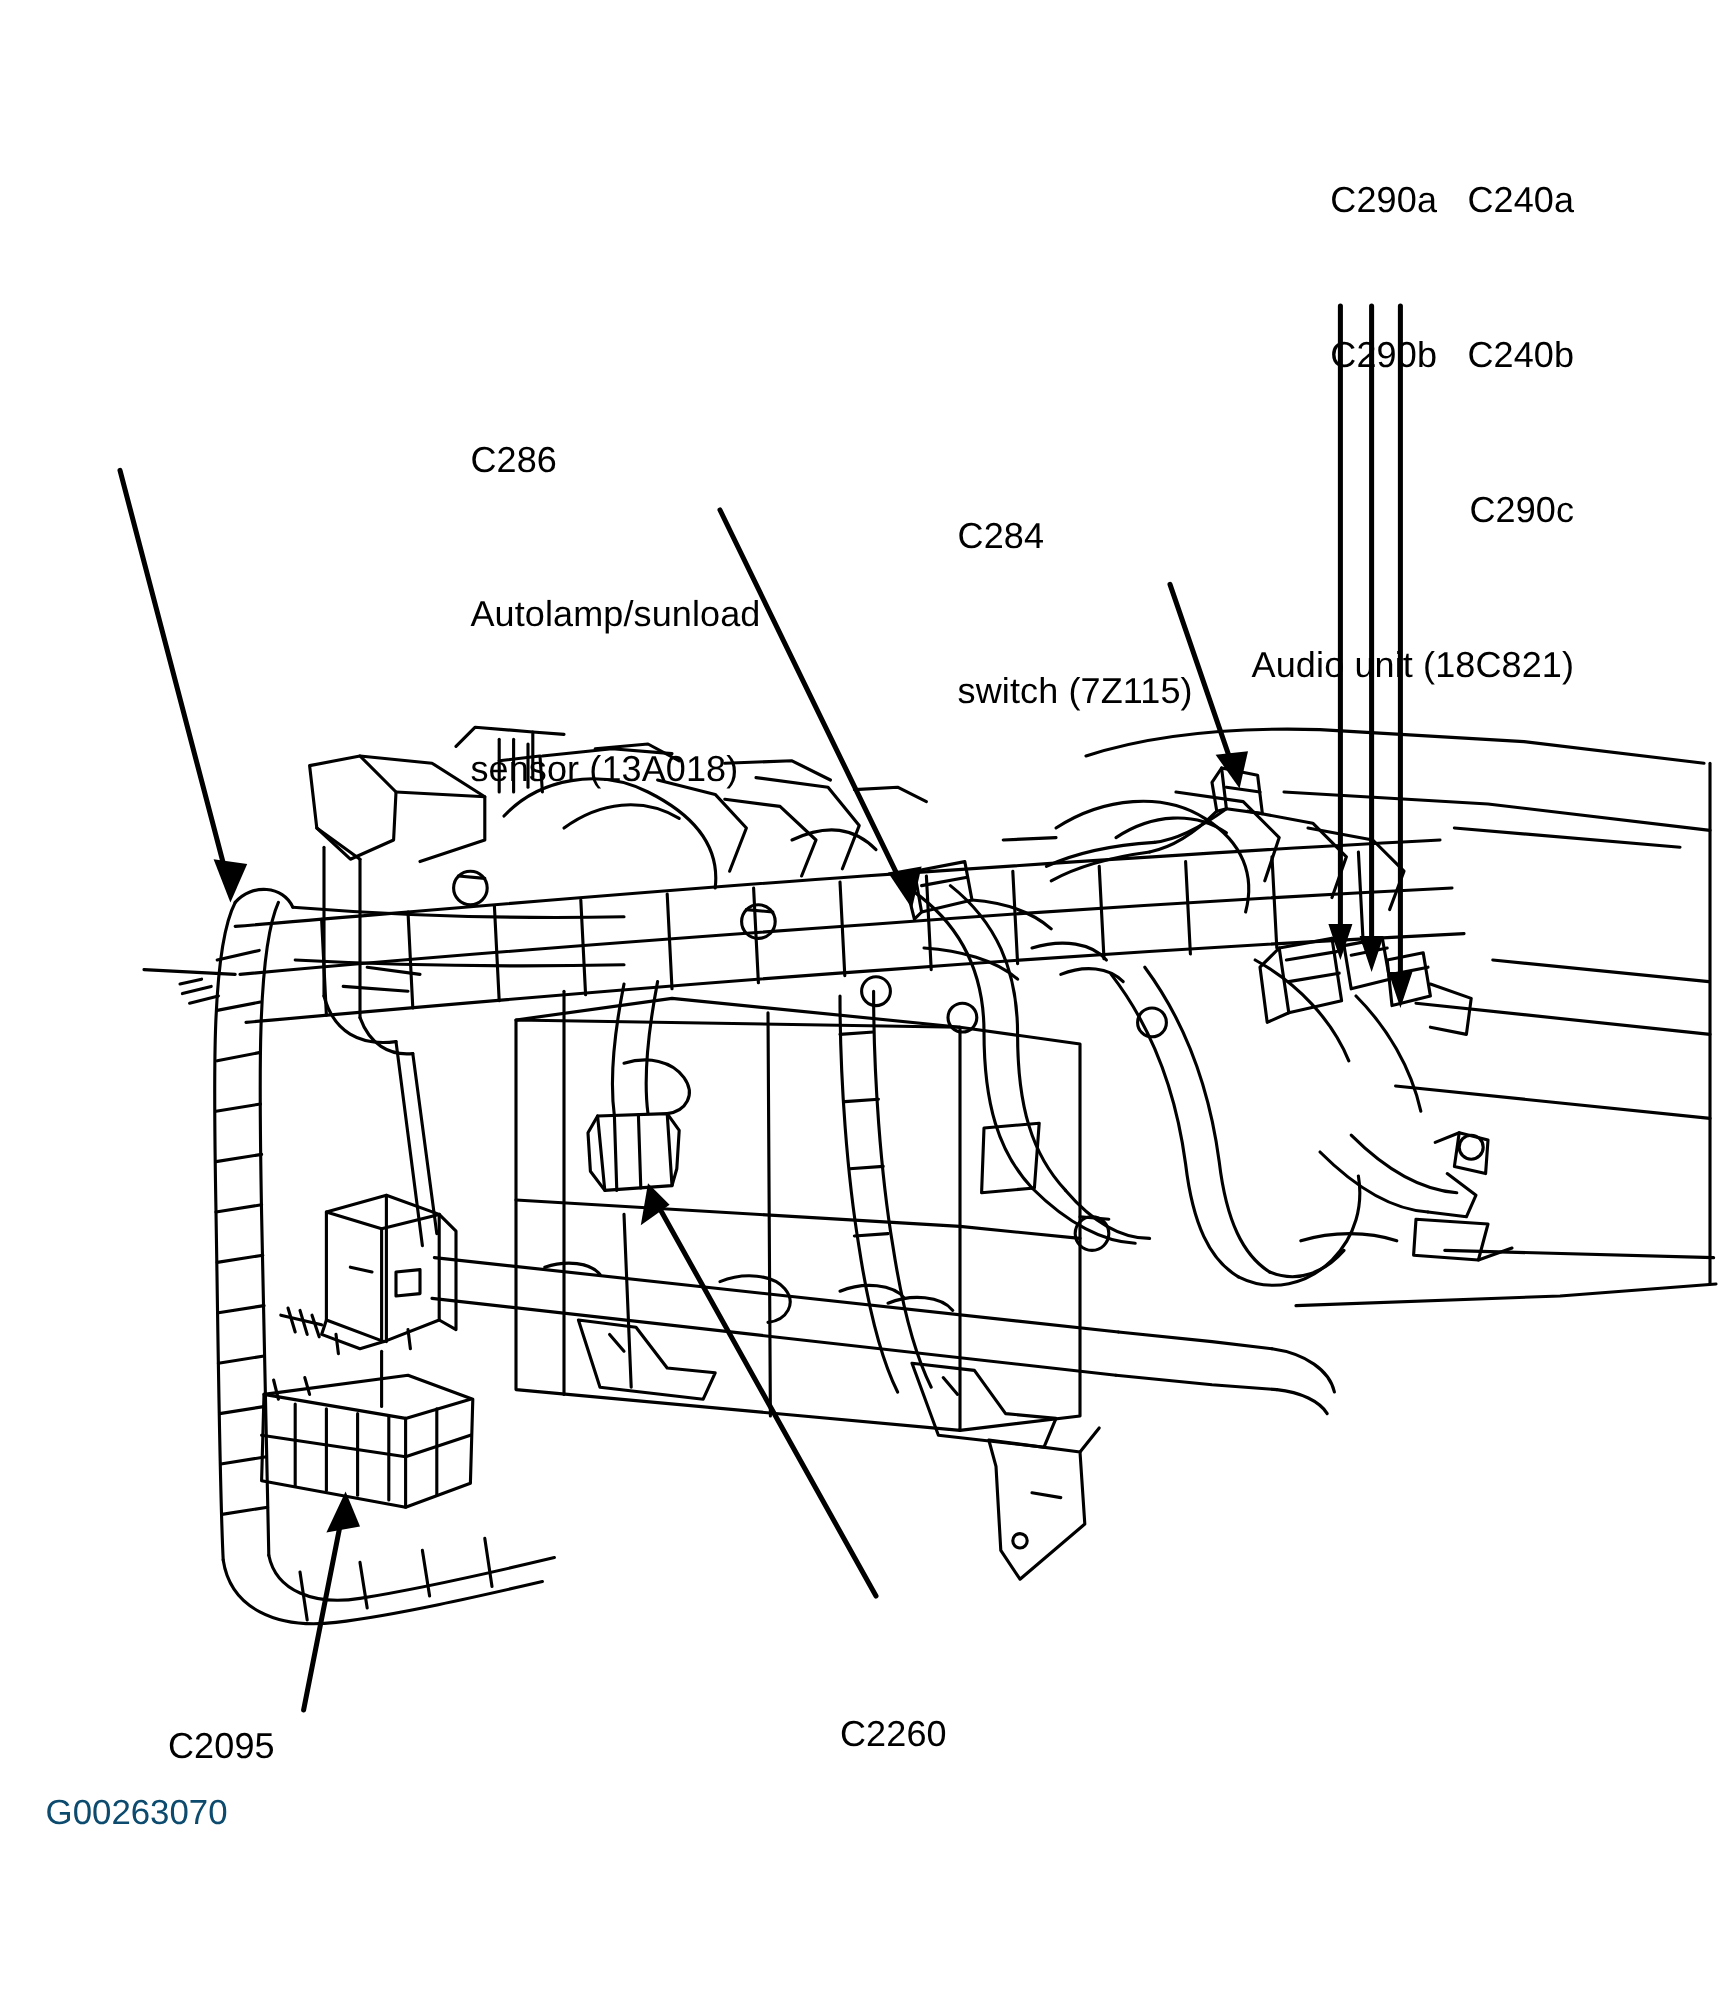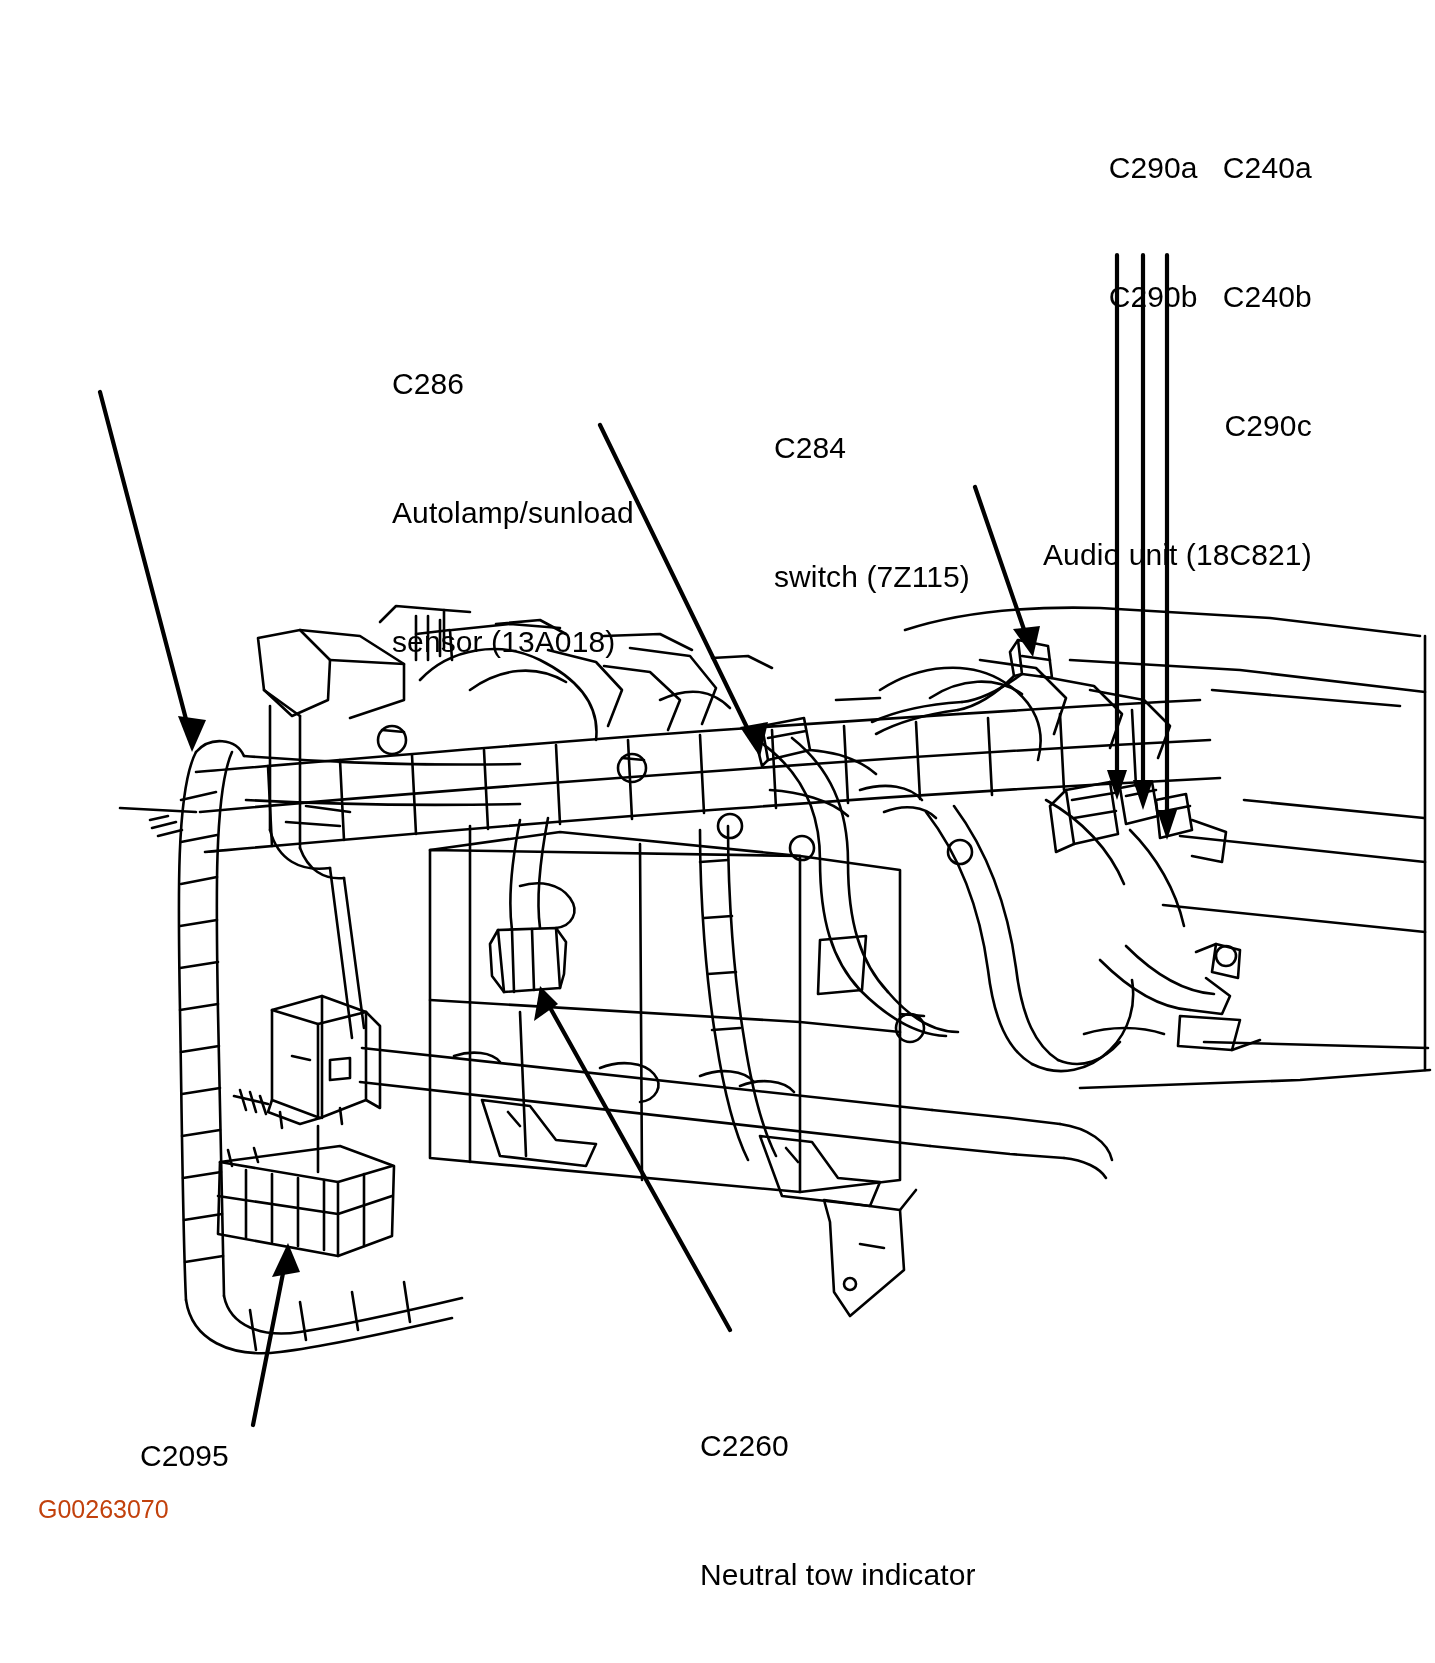--- a/index.html
+++ b/index.html
@@ -27,22 +27,22 @@
     white-space: pre;
     letter-spacing: 0.1px;
   }
   .callout .line {
     display: block;
     white-space: pre;
   }
   .fig-id {
     position: absolute;
     font-family: "Liberation Sans", sans-serif;
-    font-size: 25px;
-    color: #c2410c;
+    font-size: 29px;
+    color: #0c4a6e;
     white-space: pre;
   }
   #artwork {
     position: absolute;
     left: 0;
     top: 0;
     width: 1435px;
     height: 1663px;
   }
   .cols {
@@ -356,35 +356,34 @@
     </g>
   </svg>
 
 
   <div class="callout" style="left:392px; top:276px;">
     <span class="line">C286</span>
     <span class="line">Autolamp/sunload</span>
     <span class="line">sensor (13A018)</span>
   </div>
 
-  <div class="callout" style="left:774px; top:340px;">
+  <div class="callout" style="left:798px; top:340px;">
     <span class="line">C284</span>
     <span class="line">switch (7Z115)</span>
   </div>
 
   <div class="callout cols" style="left:1043px; top:60px;">
     <span class="colrow">C290a   C240a</span>
     <span class="colrow">C290b   C240b</span>
     <span class="colrow">C290c</span>
     <span class="colrow">Audio unit (18C821)</span>
   </div>
 
   <div class="callout" style="left:700px; top:1338px;">
     <span class="line">C2260</span>
-    <span class="line">Neutral tow indicator</span>
   </div>
 
   <div class="callout" style="left:140px; top:1348px;">
     <span class="line">C2095</span>
   </div>
 
   <div class="fig-id" style="left:38px; top:1495px;">G00263070</div>
 
 </div>
 

